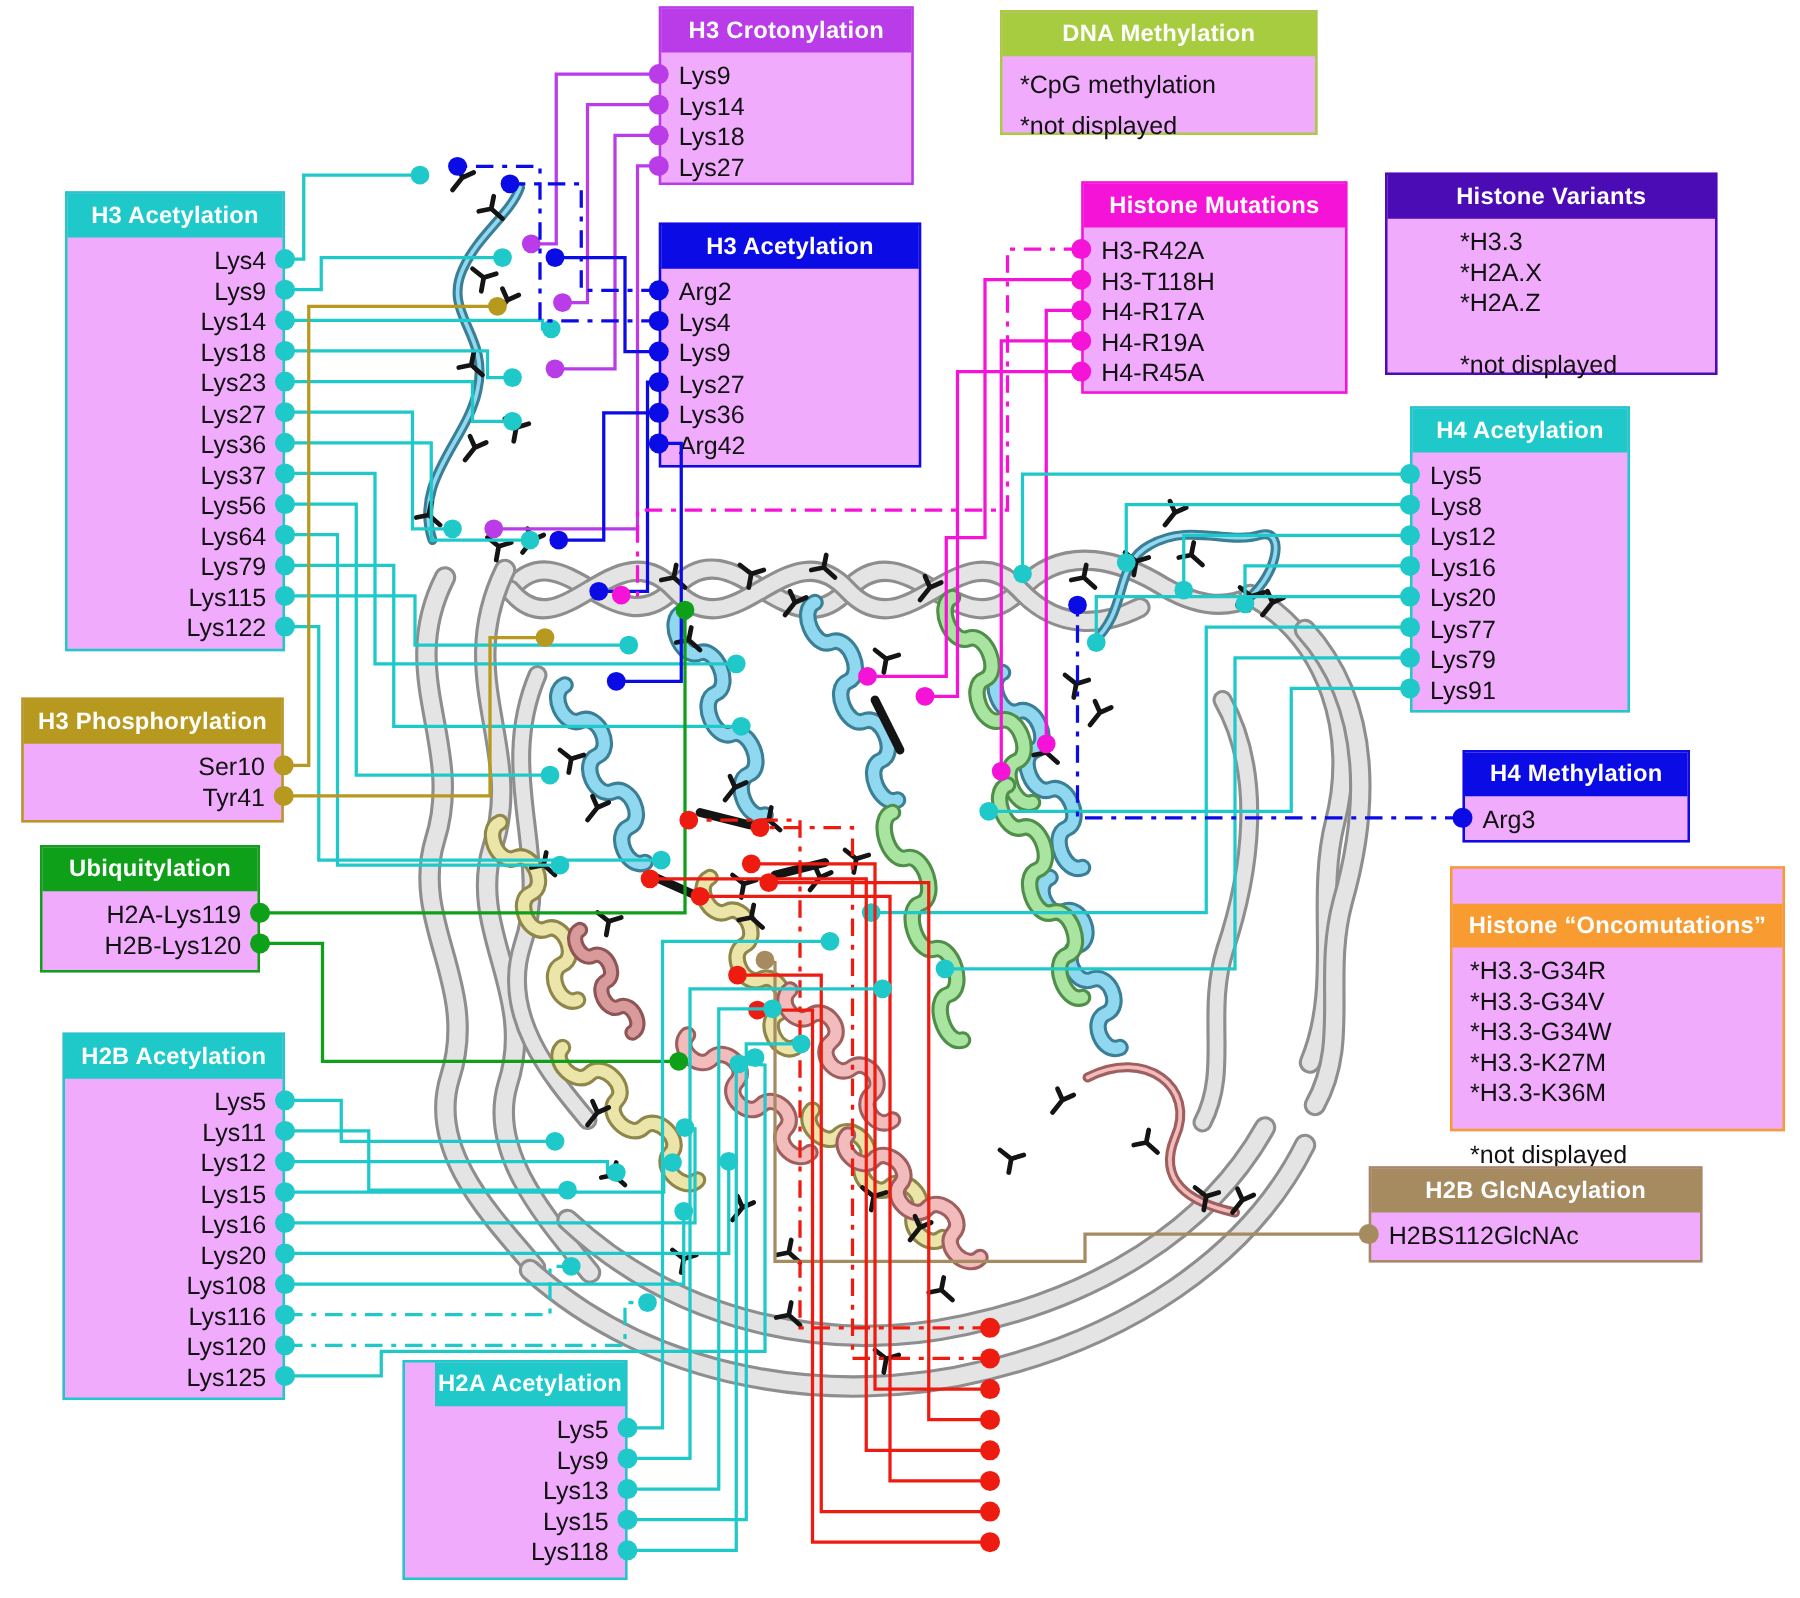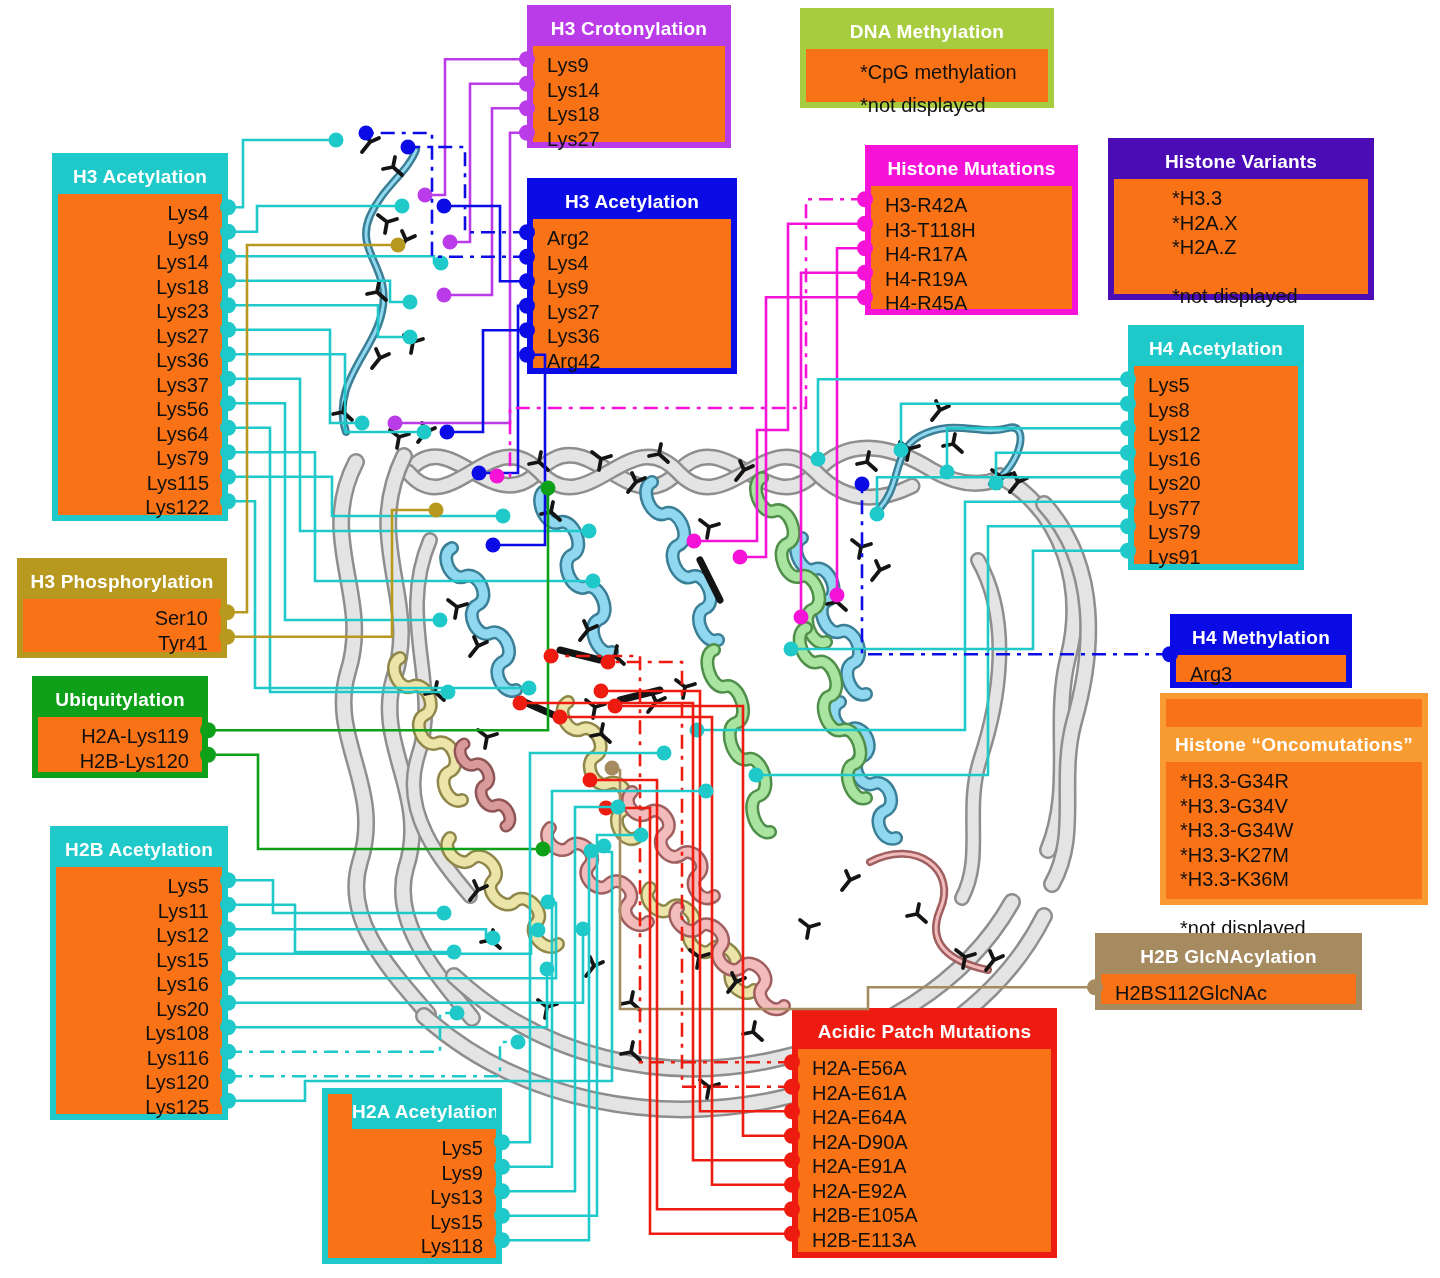--- a/index.html
+++ b/index.html
@@ -1,21 +1,21 @@
 <!DOCTYPE html>
 <html><head>
 <meta charset="utf-8">
 <style>
   html,body{margin:0;padding:0;background:#fff;}
   #fig{position:relative;width:1440px;height:1278px;background:#fff;overflow:hidden;
        font-family:"Liberation Sans","DejaVu Sans",sans-serif;}
   #art,#wires{position:absolute;left:0;top:0;}
   #art{z-index:1;}
   #wires{z-index:3;pointer-events:none;}
-  .pbox{position:absolute;z-index:2;background:#f97316;border:6px solid #a16207;box-sizing:border-box;}
+  .pbox{position:absolute;z-index:2;background:#f0abfc;border:2px solid #a16207;box-sizing:border-box;}
   .phead{height:35px;line-height:35px;text-align:center;color:#fff;font-weight:bold;font-size:19px;
          letter-spacing:.2px;white-space:nowrap;overflow:hidden;}
   .pitems{padding-top:7px;}
   .pitem{height:24.5px;line-height:24.5px;font-size:20px;color:#101010;white-space:nowrap;}
   .align-right .pitem{text-align:right;padding-right:13px;}
   .align-left .pitem{text-align:left;padding-left:14px;}
   .rows-lg .pitem{height:33px;line-height:33px;}
 </style>
 </head>
 <body>
@@ -159,21 +159,21 @@
     <div class="phead" style="background: rgb(185, 60, 232);">H3 Crotonylation</div>
       <div class="pitems">
         <div class="pitem">Lys9</div>
         <div class="pitem">Lys14</div>
         <div class="pitem">Lys18</div>
         <div class="pitem">Lys27</div>
       </div>
     </div>
   <div class="pbox align-left rows-lg" style="left: 800px; top: 8px; width: 254px; height: 100px; border-color: rgb(168, 204, 63);">
     <div class="phead" style="background: rgb(168, 204, 63);">DNA Methylation</div>
-      <div class="pitems" style="padding-left:40px">
+      <div class="pitems" style="">
         <div class="pitem">*CpG methylation</div>
         <div class="pitem">*not displayed</div>
       </div>
     </div>
   <div class="pbox align-left" style="left: 527px; top: 178px; width: 210px; height: 196px; border-color: rgb(11, 11, 230);">
     <div class="phead" style="background: rgb(11, 11, 230);">H3 Acetylation</div>
       <div class="pitems">
         <div class="pitem">Arg2</div>
         <div class="pitem">Lys4</div>
         <div class="pitem">Lys9</div>
@@ -222,21 +222,21 @@
         <div class="pitem">Tyr41</div>
       </div>
     </div>
   <div class="pbox align-right" style="left: 32px; top: 676px; width: 176px; height: 102px; border-color: rgb(14, 160, 25);">
     <div class="phead" style="background: rgb(14, 160, 25);">Ubiquitylation</div>
       <div class="pitems">
         <div class="pitem">H2A-Lys119</div>
         <div class="pitem">H2B-Lys120</div>
       </div>
     </div>
-  <div class="pbox align-left" style="left: 1170px; top: 600px; width: 182px; height: 74px; border-color: rgb(11, 11, 230); margin-top: 14px;">
+  <div class="pbox align-left" style="left: 1170px; top: 600px; width: 182px; height: 74px; border-color: rgb(11, 11, 230);">
     <div class="phead" style="background: rgb(11, 11, 230);">H4 Methylation</div>
       <div class="pitems">
         <div class="pitem">Arg3</div>
       </div>
     </div>
   <div class="pbox align-left" style="left: 1160px; top: 693px; width: 268px; height: 212px; border-color: rgb(248, 155, 48);">
     <div class="phead" style="background: rgb(248, 155, 48); margin-top: 28px;">Histone “Oncomutations”</div>
       <div class="pitems" style="">
         <div class="pitem">*H3.3-G34R</div>
         <div class="pitem">*H3.3-G34V</div>
@@ -259,33 +259,20 @@
         <div class="pitem">Lys108</div>
         <div class="pitem">Lys116</div>
         <div class="pitem">Lys120</div>
         <div class="pitem">Lys125</div>
       </div>
     </div>
   <div class="pbox align-left" style="left: 1095px; top: 933px; width: 267px; height: 77px; border-color: rgb(166, 139, 97);">
     <div class="phead" style="background: rgb(166, 139, 97);">H2B GlcNAcylation</div>
       <div class="pitems">
         <div class="pitem">H2BS112GlcNAc</div>
-      </div>
-    </div>
-  <div class="pbox align-left" style="left: 792px; top: 1008px; width: 265px; height: 250px; border-color: rgb(238, 27, 16);">
-    <div class="phead" style="background: rgb(238, 27, 16);">Acidic Patch Mutations</div>
-      <div class="pitems">
-        <div class="pitem">H2A-E56A</div>
-        <div class="pitem">H2A-E61A</div>
-        <div class="pitem">H2A-E64A</div>
-        <div class="pitem">H2A-D90A</div>
-        <div class="pitem">H2A-E91A</div>
-        <div class="pitem">H2A-E92A</div>
-        <div class="pitem">H2B-E105A</div>
-        <div class="pitem">H2B-E113A</div>
       </div>
     </div>
   <div class="pbox align-right" style="left: 322px; top: 1088px; width: 180px; height: 176px; border-color: rgb(31, 201, 201); padding-left: 24px;">
     <div class="phead" style="background: rgb(31, 201, 201);">H2A Acetylation</div>
       <div class="pitems">
         <div class="pitem">Lys5</div>
         <div class="pitem">Lys9</div>
         <div class="pitem">Lys13</div>
         <div class="pitem">Lys15</div>
         <div class="pitem">Lys118</div>

